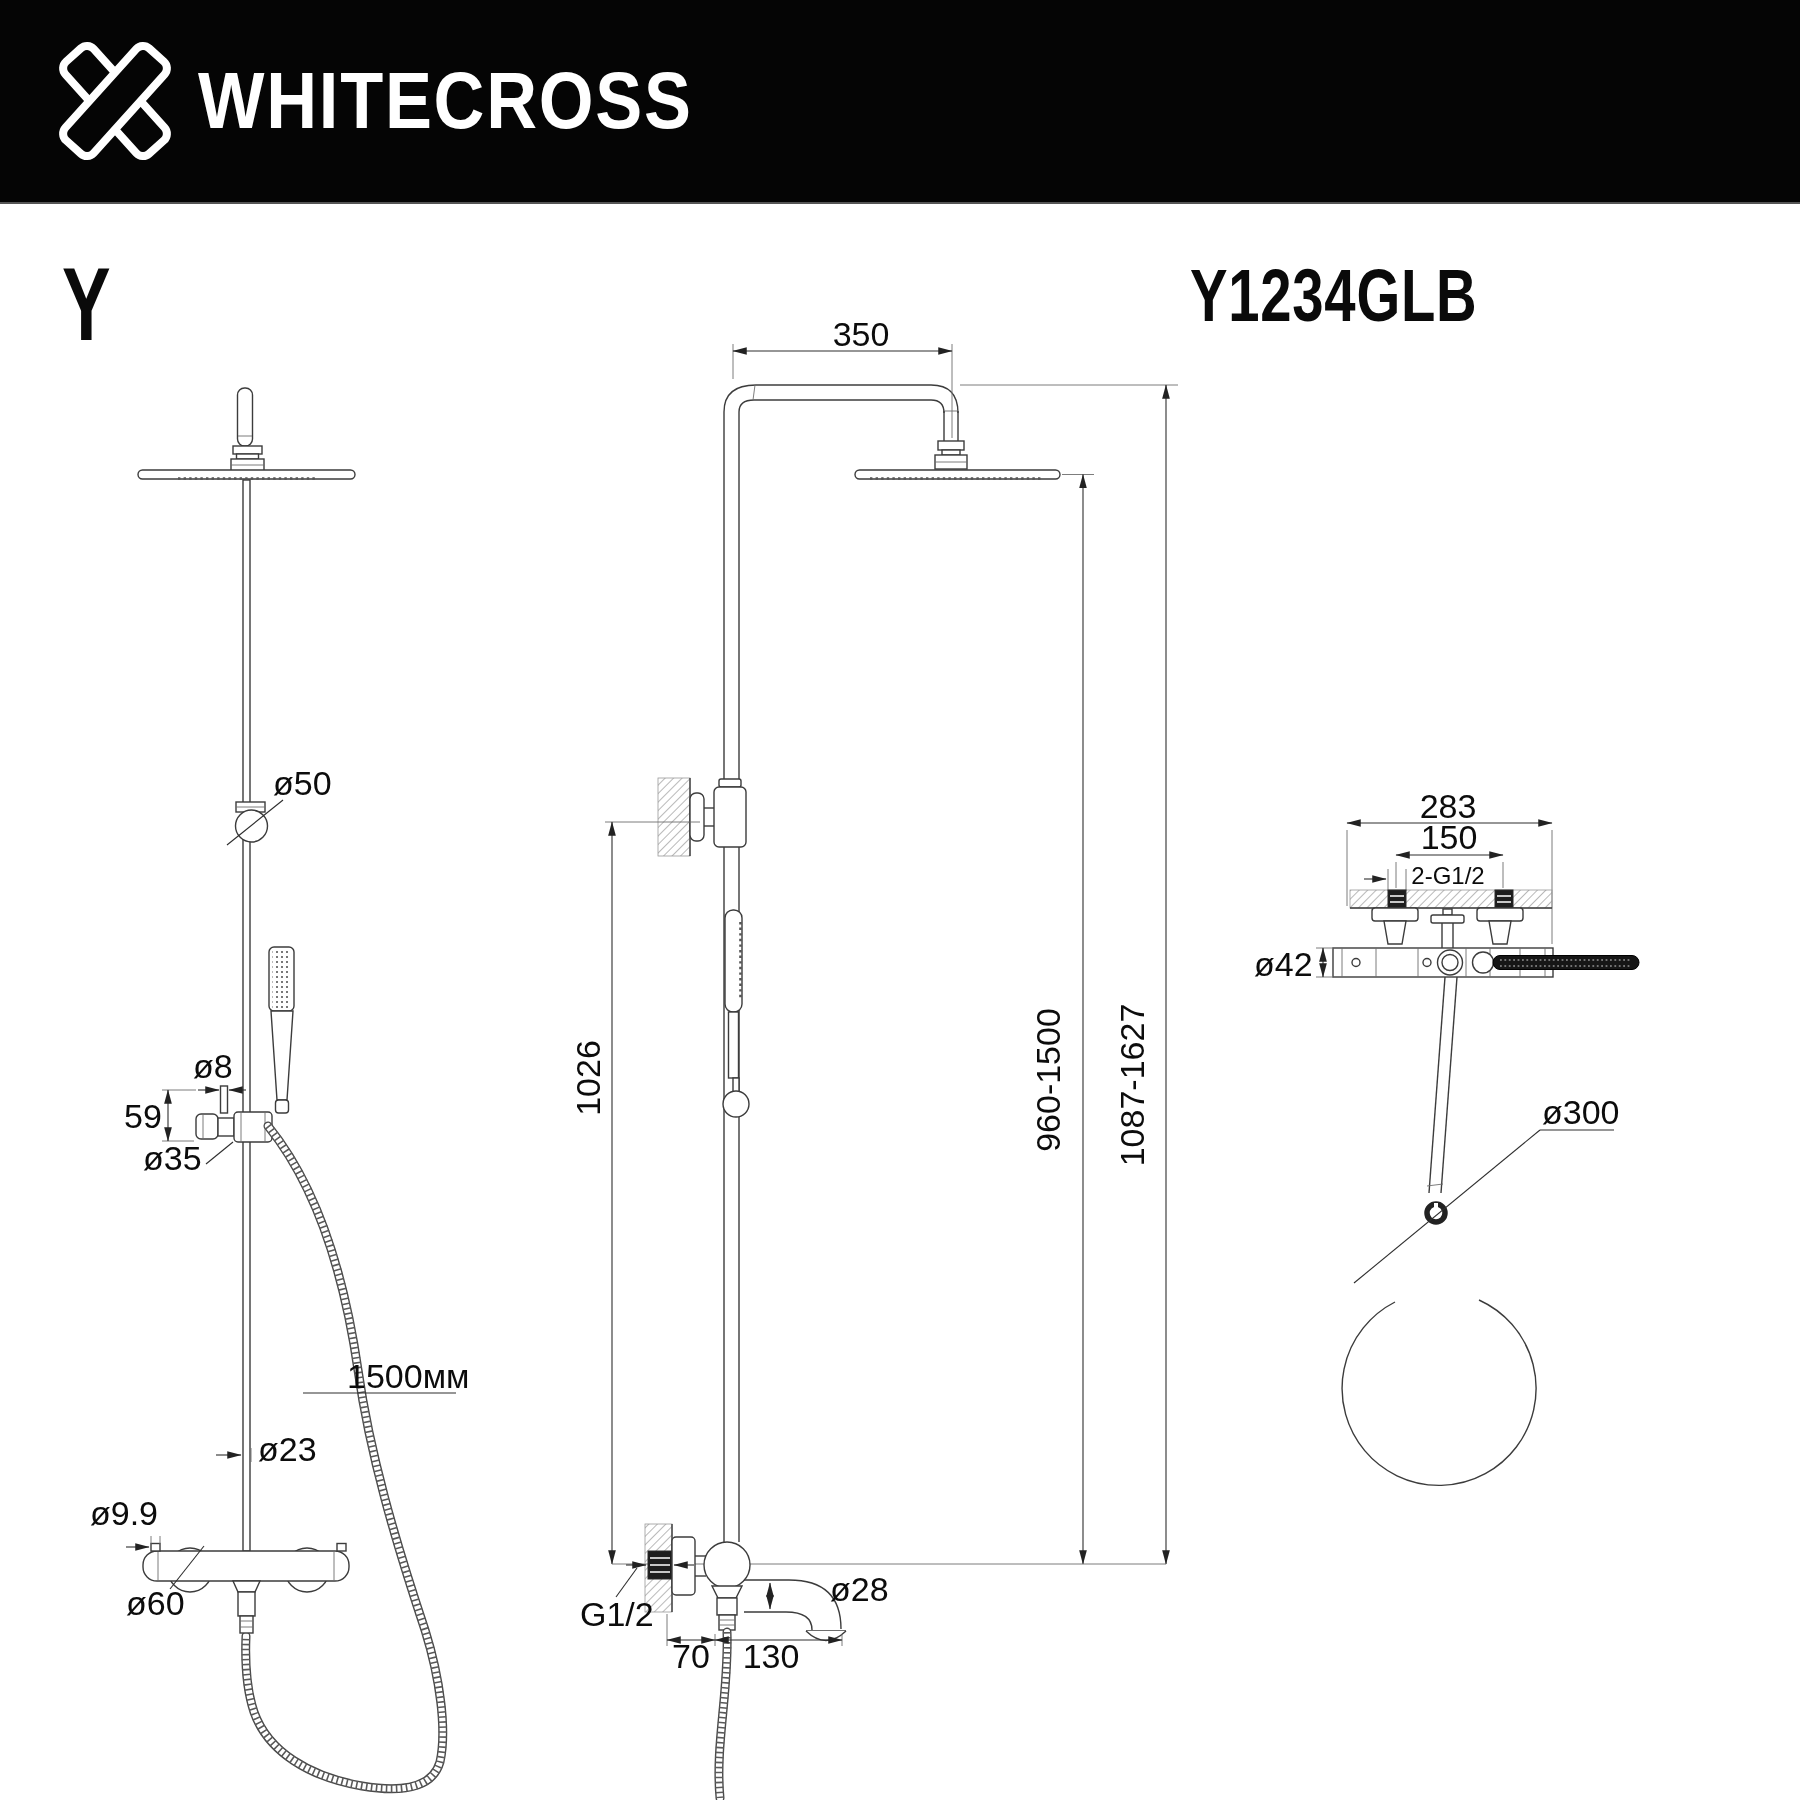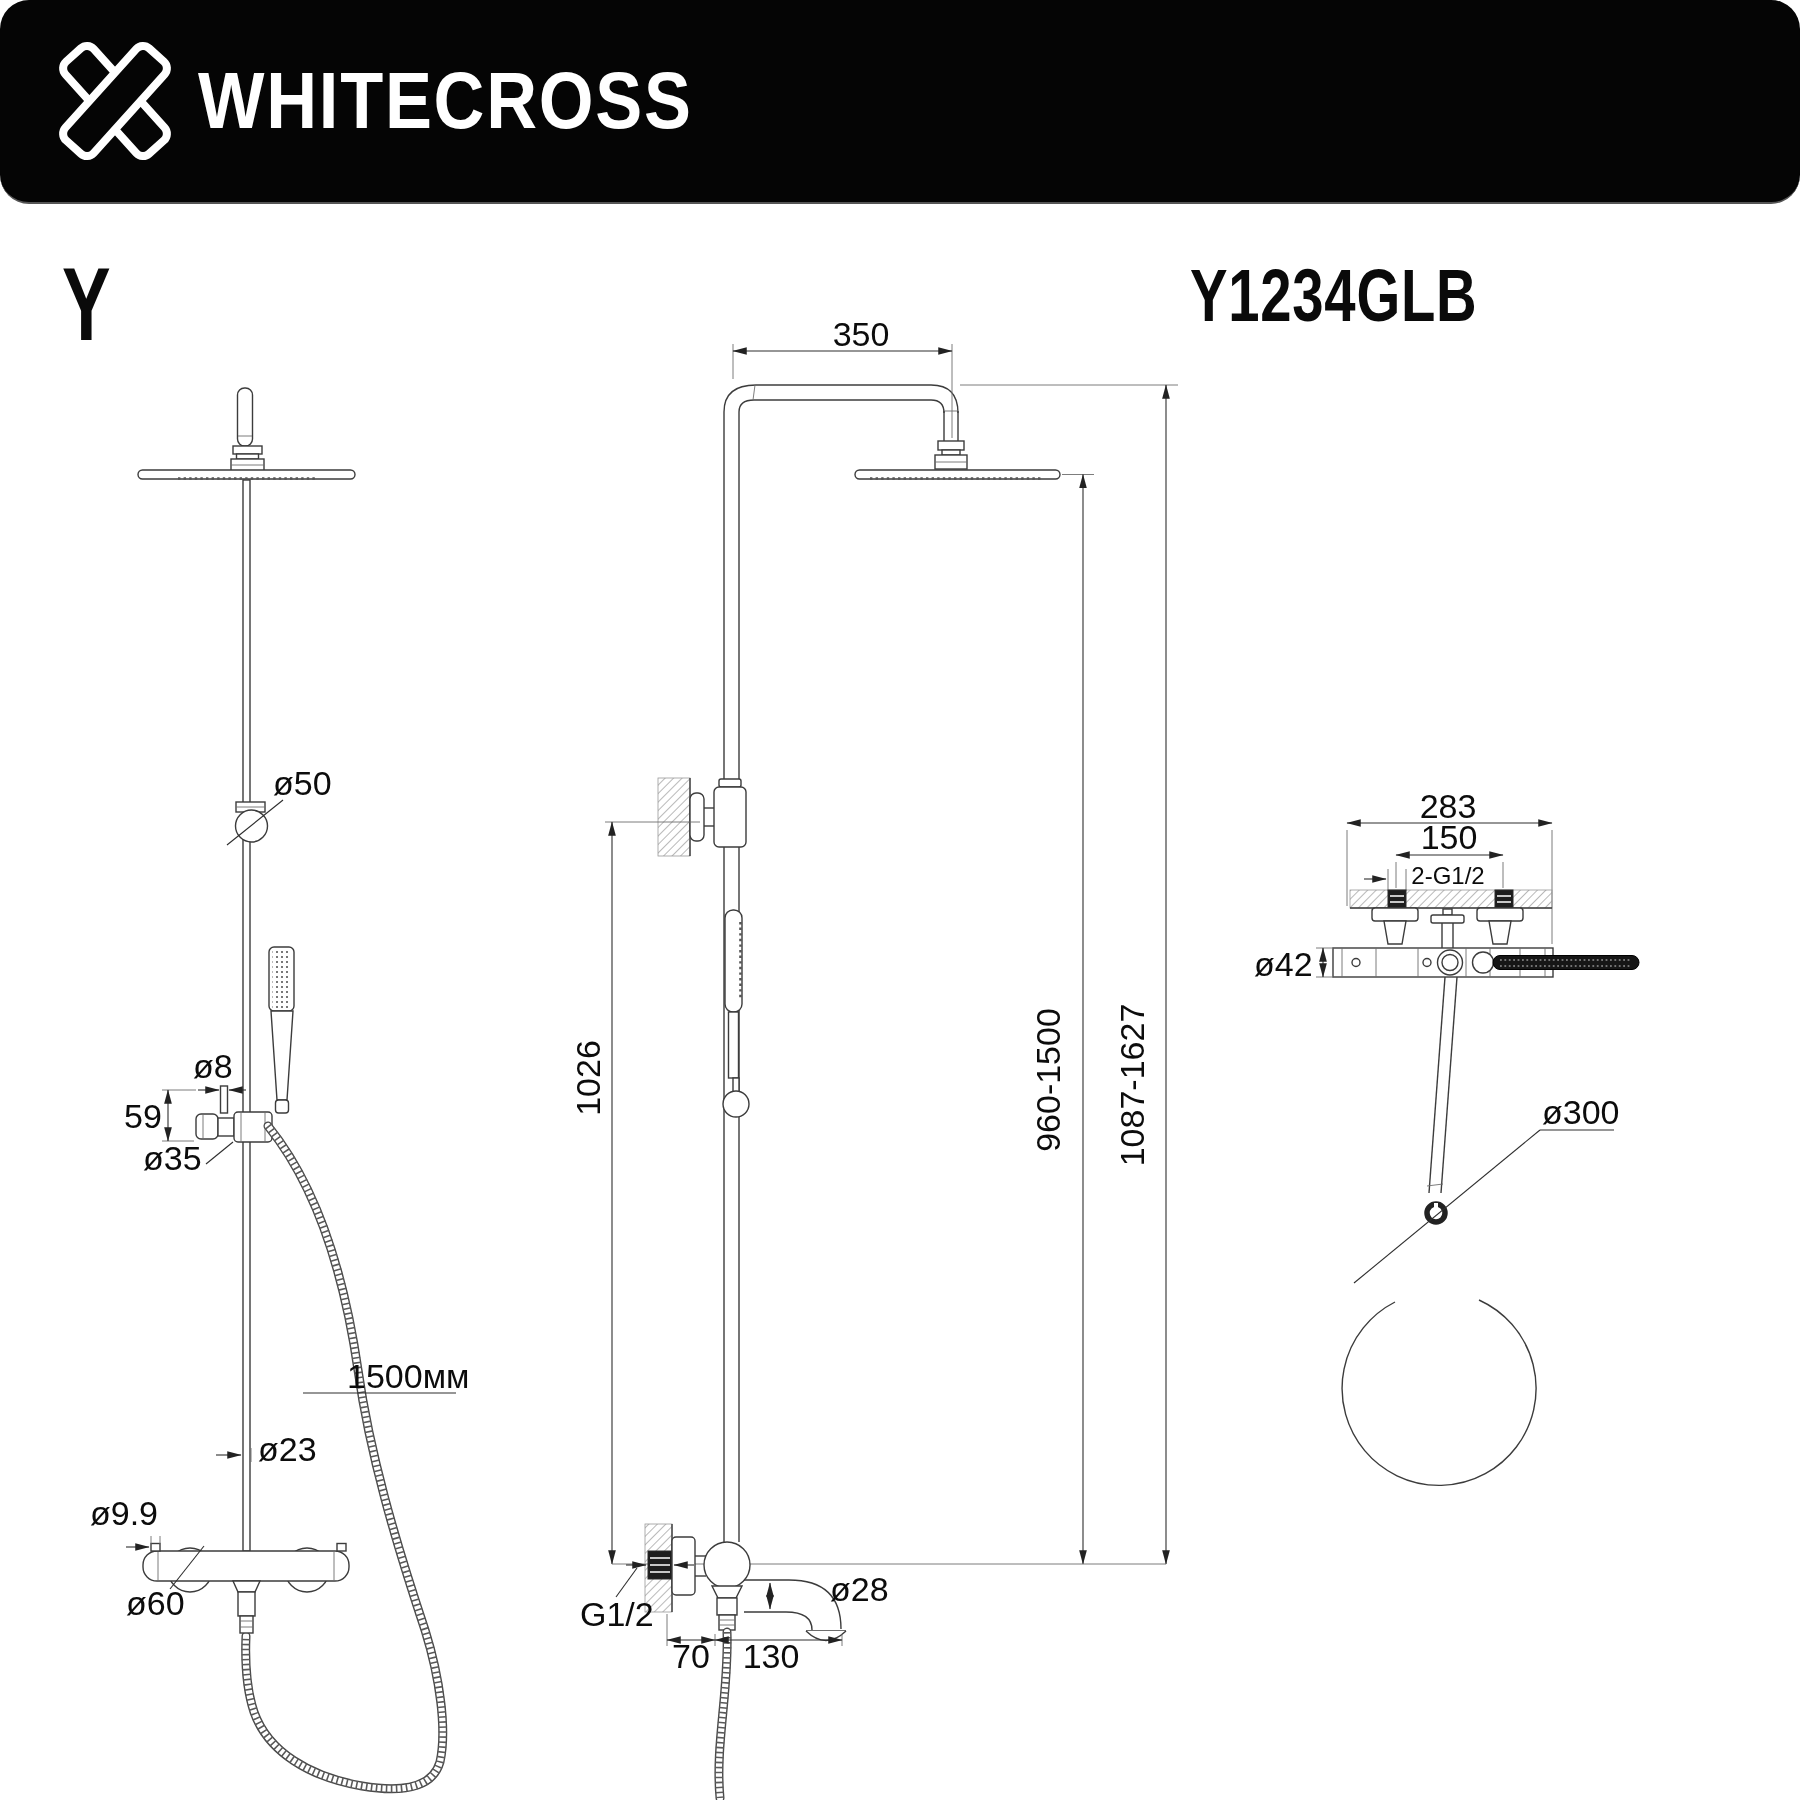--- a/index.html
+++ b/index.html
@@ -1,20 +1,20 @@
 <!DOCTYPE html>
 <html><head>
 <meta charset="utf-8">
 <style>
   html,body{margin:0;padding:0;background:#ffffff;}
   .page{position:relative;width:1800px;height:1800px;background:#ffffff;overflow:hidden;
         font-family:"Liberation Sans",sans-serif;}
   
   .header{position:absolute;left:0;top:0;width:1800px;height:202px;background:#050505;
-          display:flex;align-items:center;border-bottom:2px solid #555;border-radius:29px;}
+          display:flex;align-items:center;border-bottom:2px solid #555;}
   .logo-x{margin-left:56px;flex:0 0 auto;}
   .brand{color:#ffffff;font-size:80px;font-weight:700;letter-spacing:2px;margin-left:24px;
          transform:scaleX(0.88);transform-origin:left center;white-space:nowrap;}
   
   .series-label{position:absolute;left:62px;top:252px;font-size:104px;font-weight:700;color:#0a0a0a;
                 transform:scaleX(0.70);transform-origin:left top;line-height:1;}
   .model-label{position:absolute;left:1190px;top:258px;font-size:75px;font-weight:700;color:#0a0a0a;
                transform:scaleX(0.75);transform-origin:left top;line-height:1;letter-spacing:1px;}
   
   .drawing{position:absolute;left:0;top:202px;}

